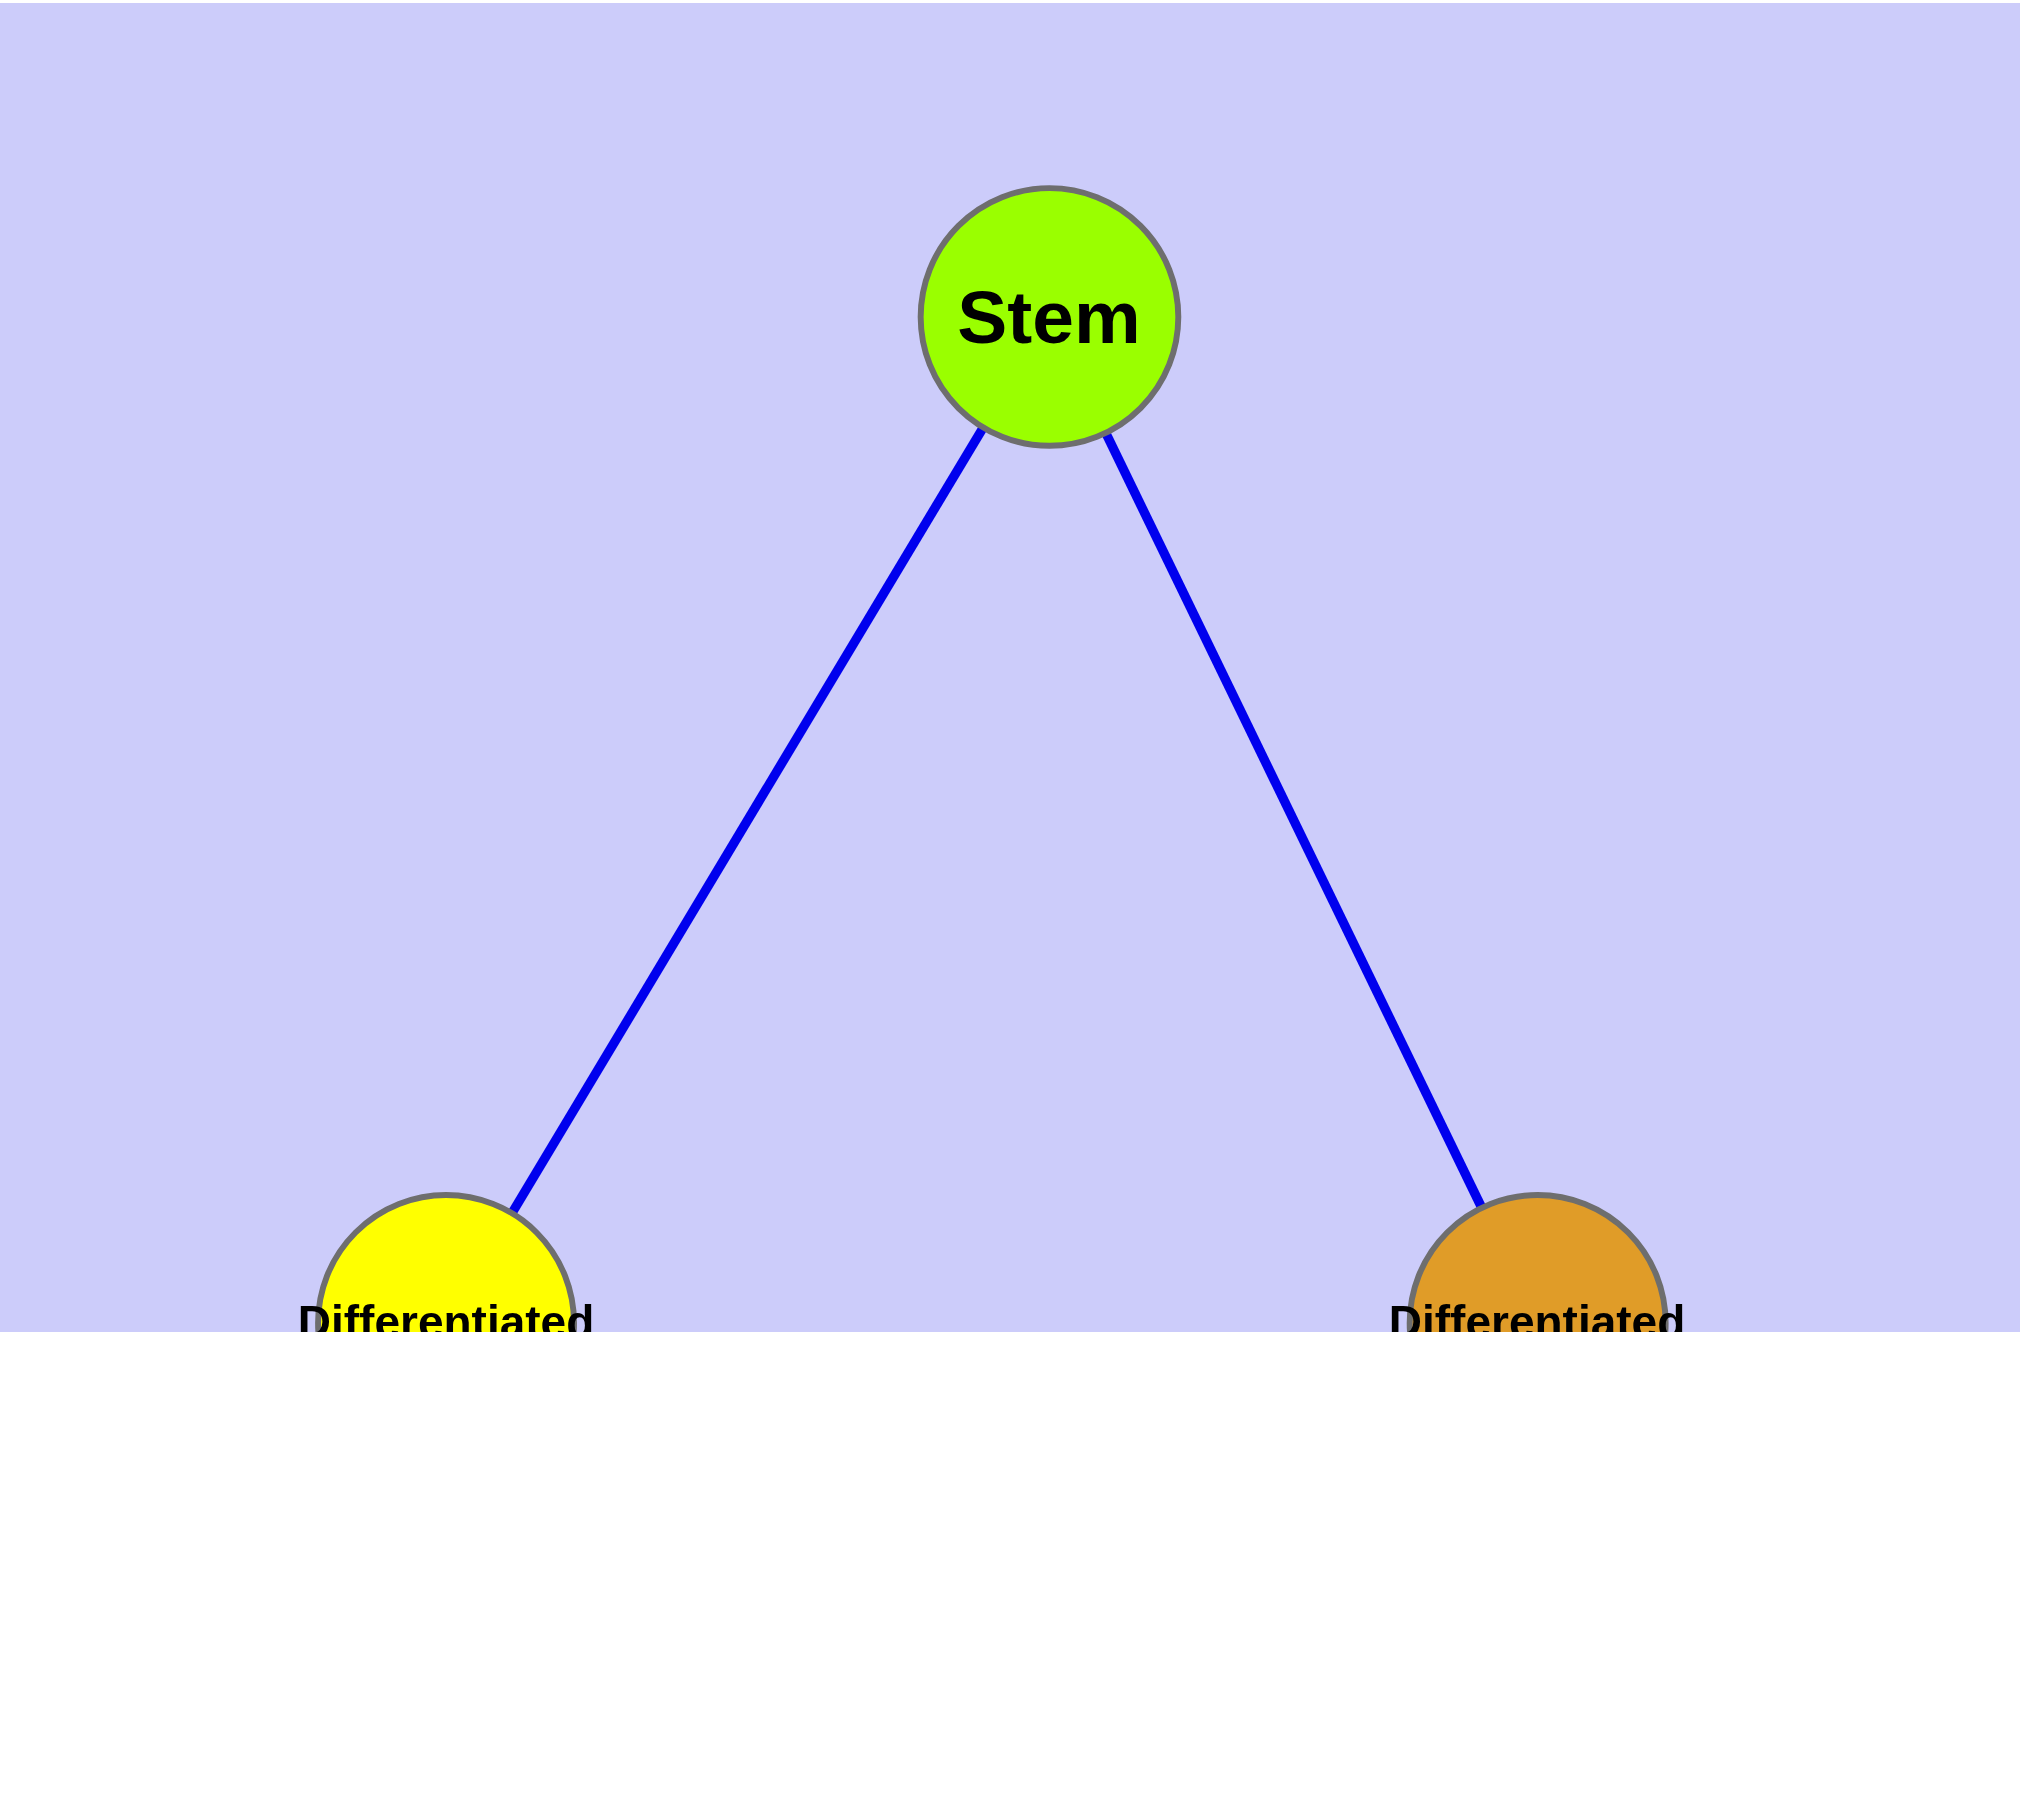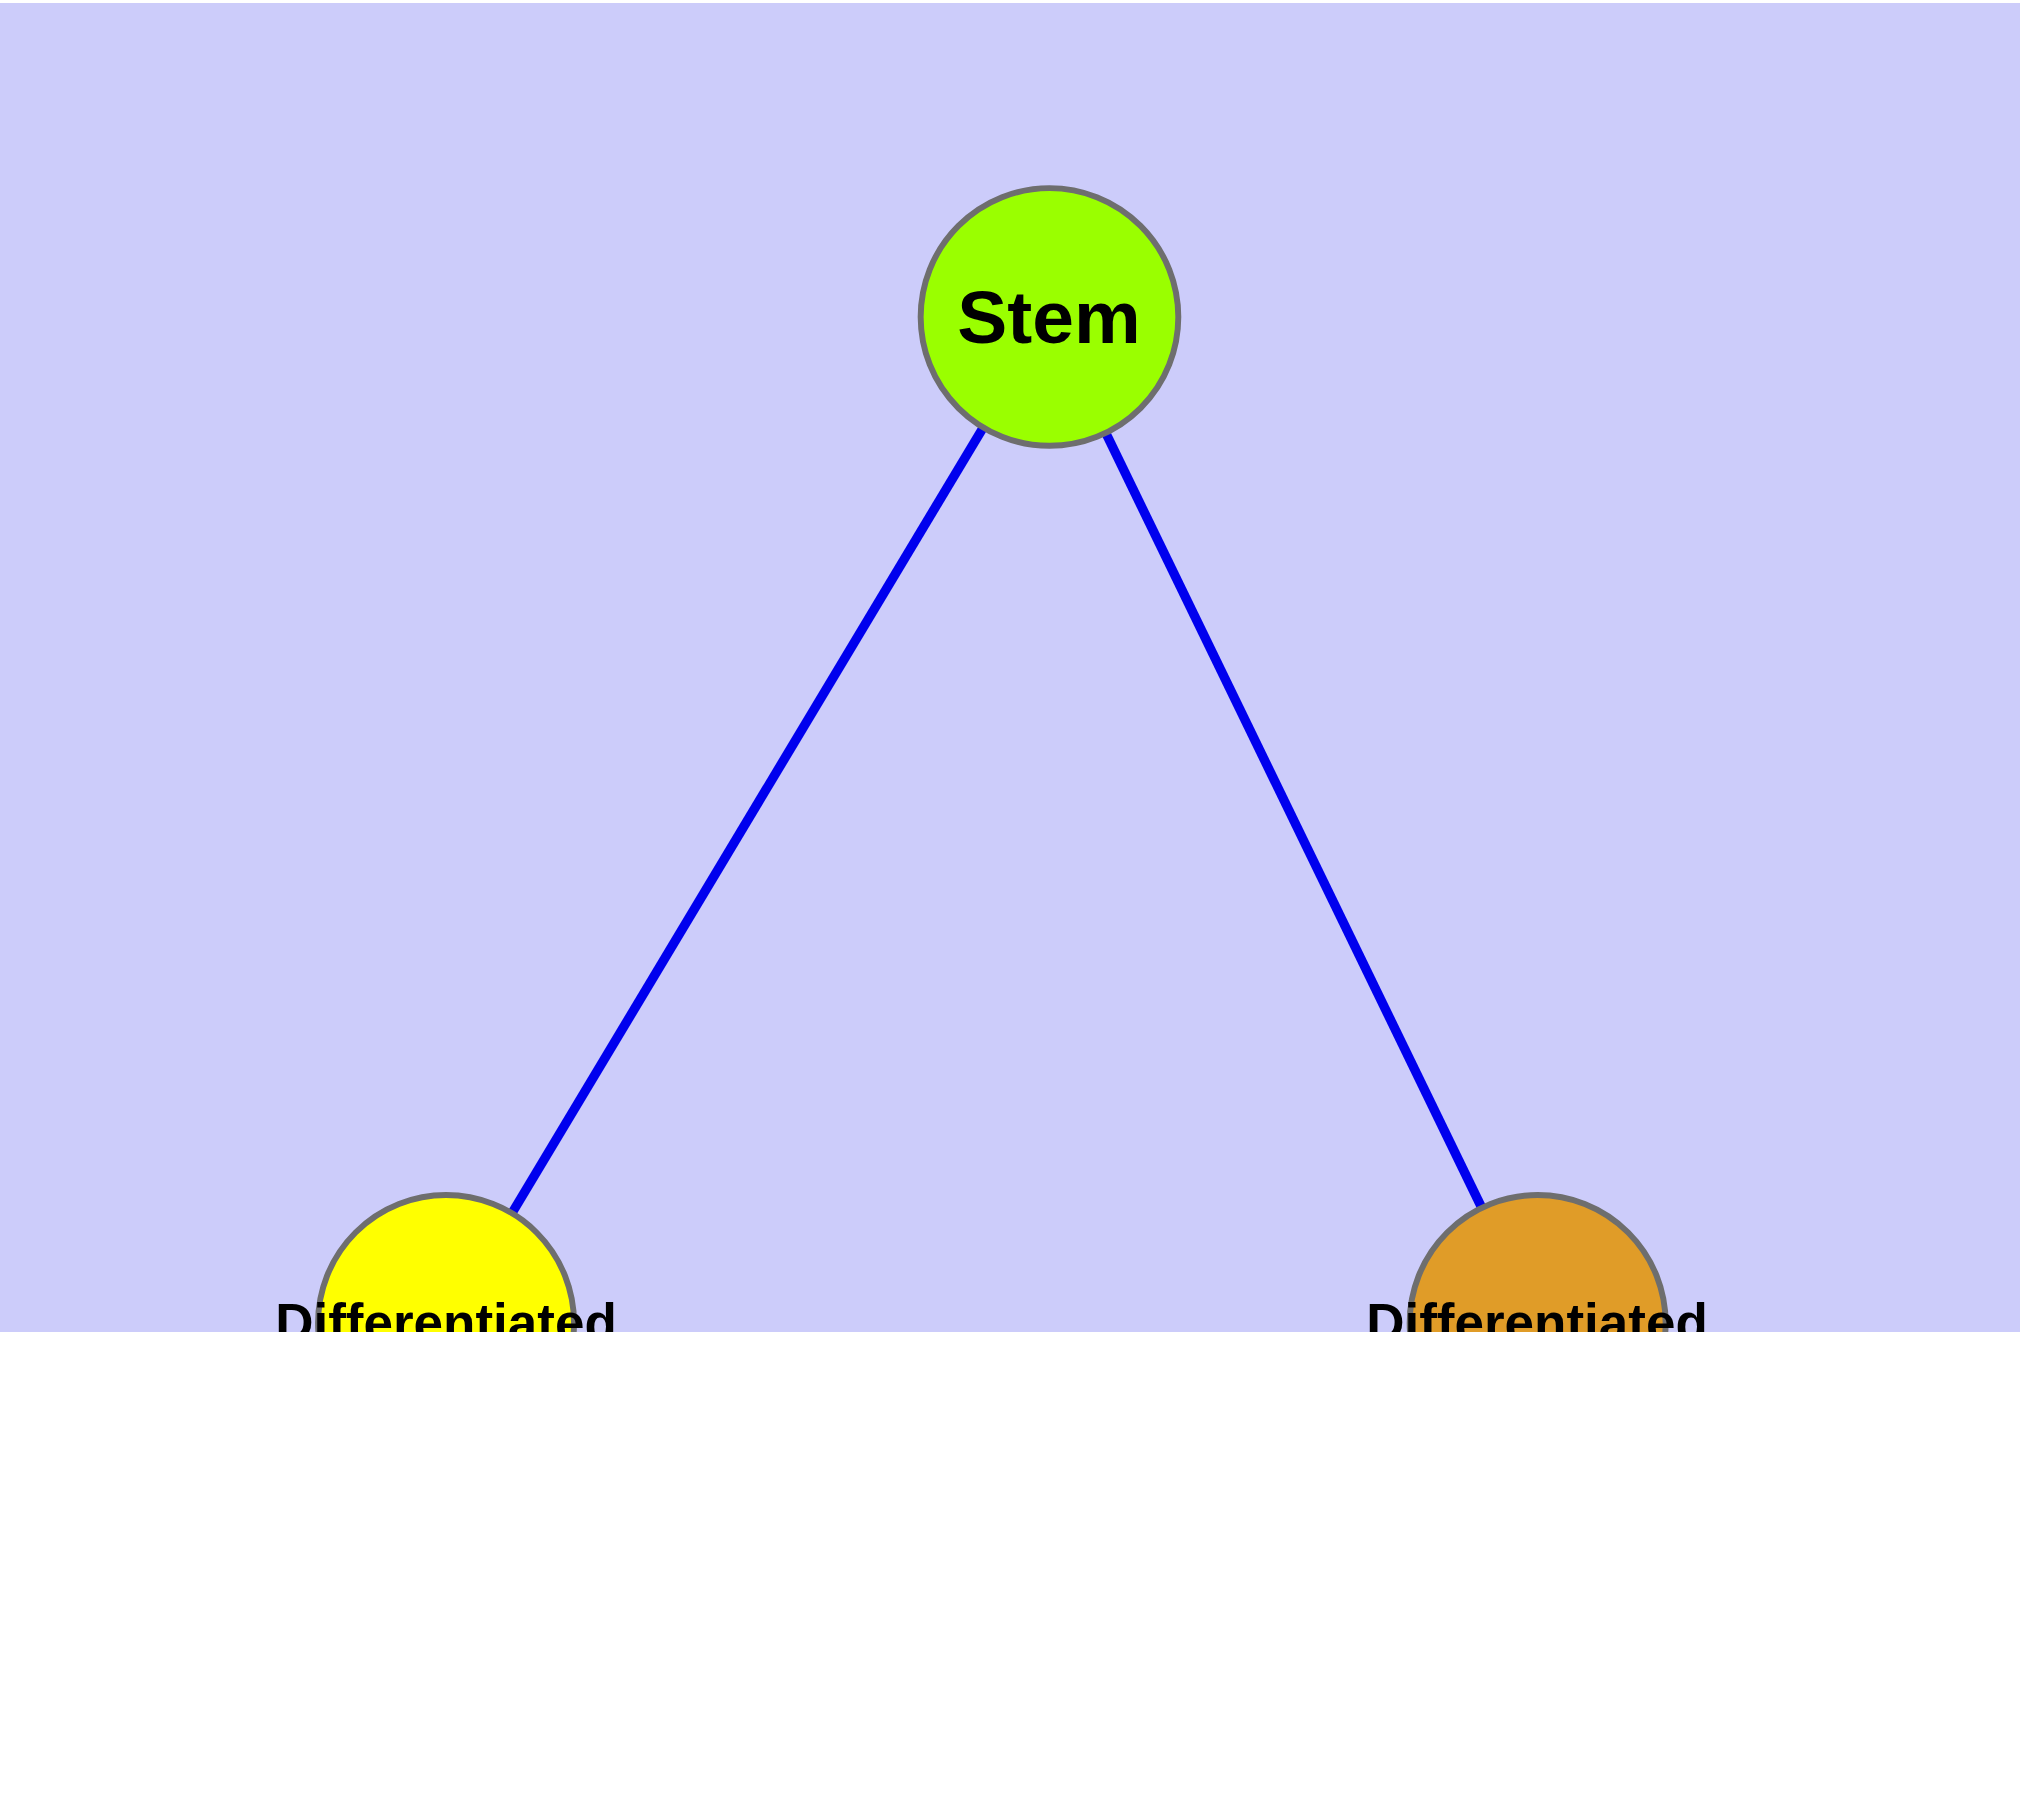--- a/index.html
+++ b/index.html
@@ -39,21 +39,21 @@
     font-weight: bold;
     white-space: nowrap;
     line-height: 1.12;
     pointer-events: none;
     transform: translate(-50%, -50%);
   }
   .node-label.big {
     font-size: 75px;
   }
   .node-label.two-line {
-    font-size: 53px;
+    font-size: 46px;
   }
 </style>
 </head>
 <body>
 
 <div id="canvas" style="background: rgb(204, 204, 250); width: 2021px; height: 1332px;">
 
   <div id="top-margin-strip"></div>
 
   <svg id="graph-svg" viewBox="0 0 2384 2138" xmlns="http://www.w3.org/2000/svg">

